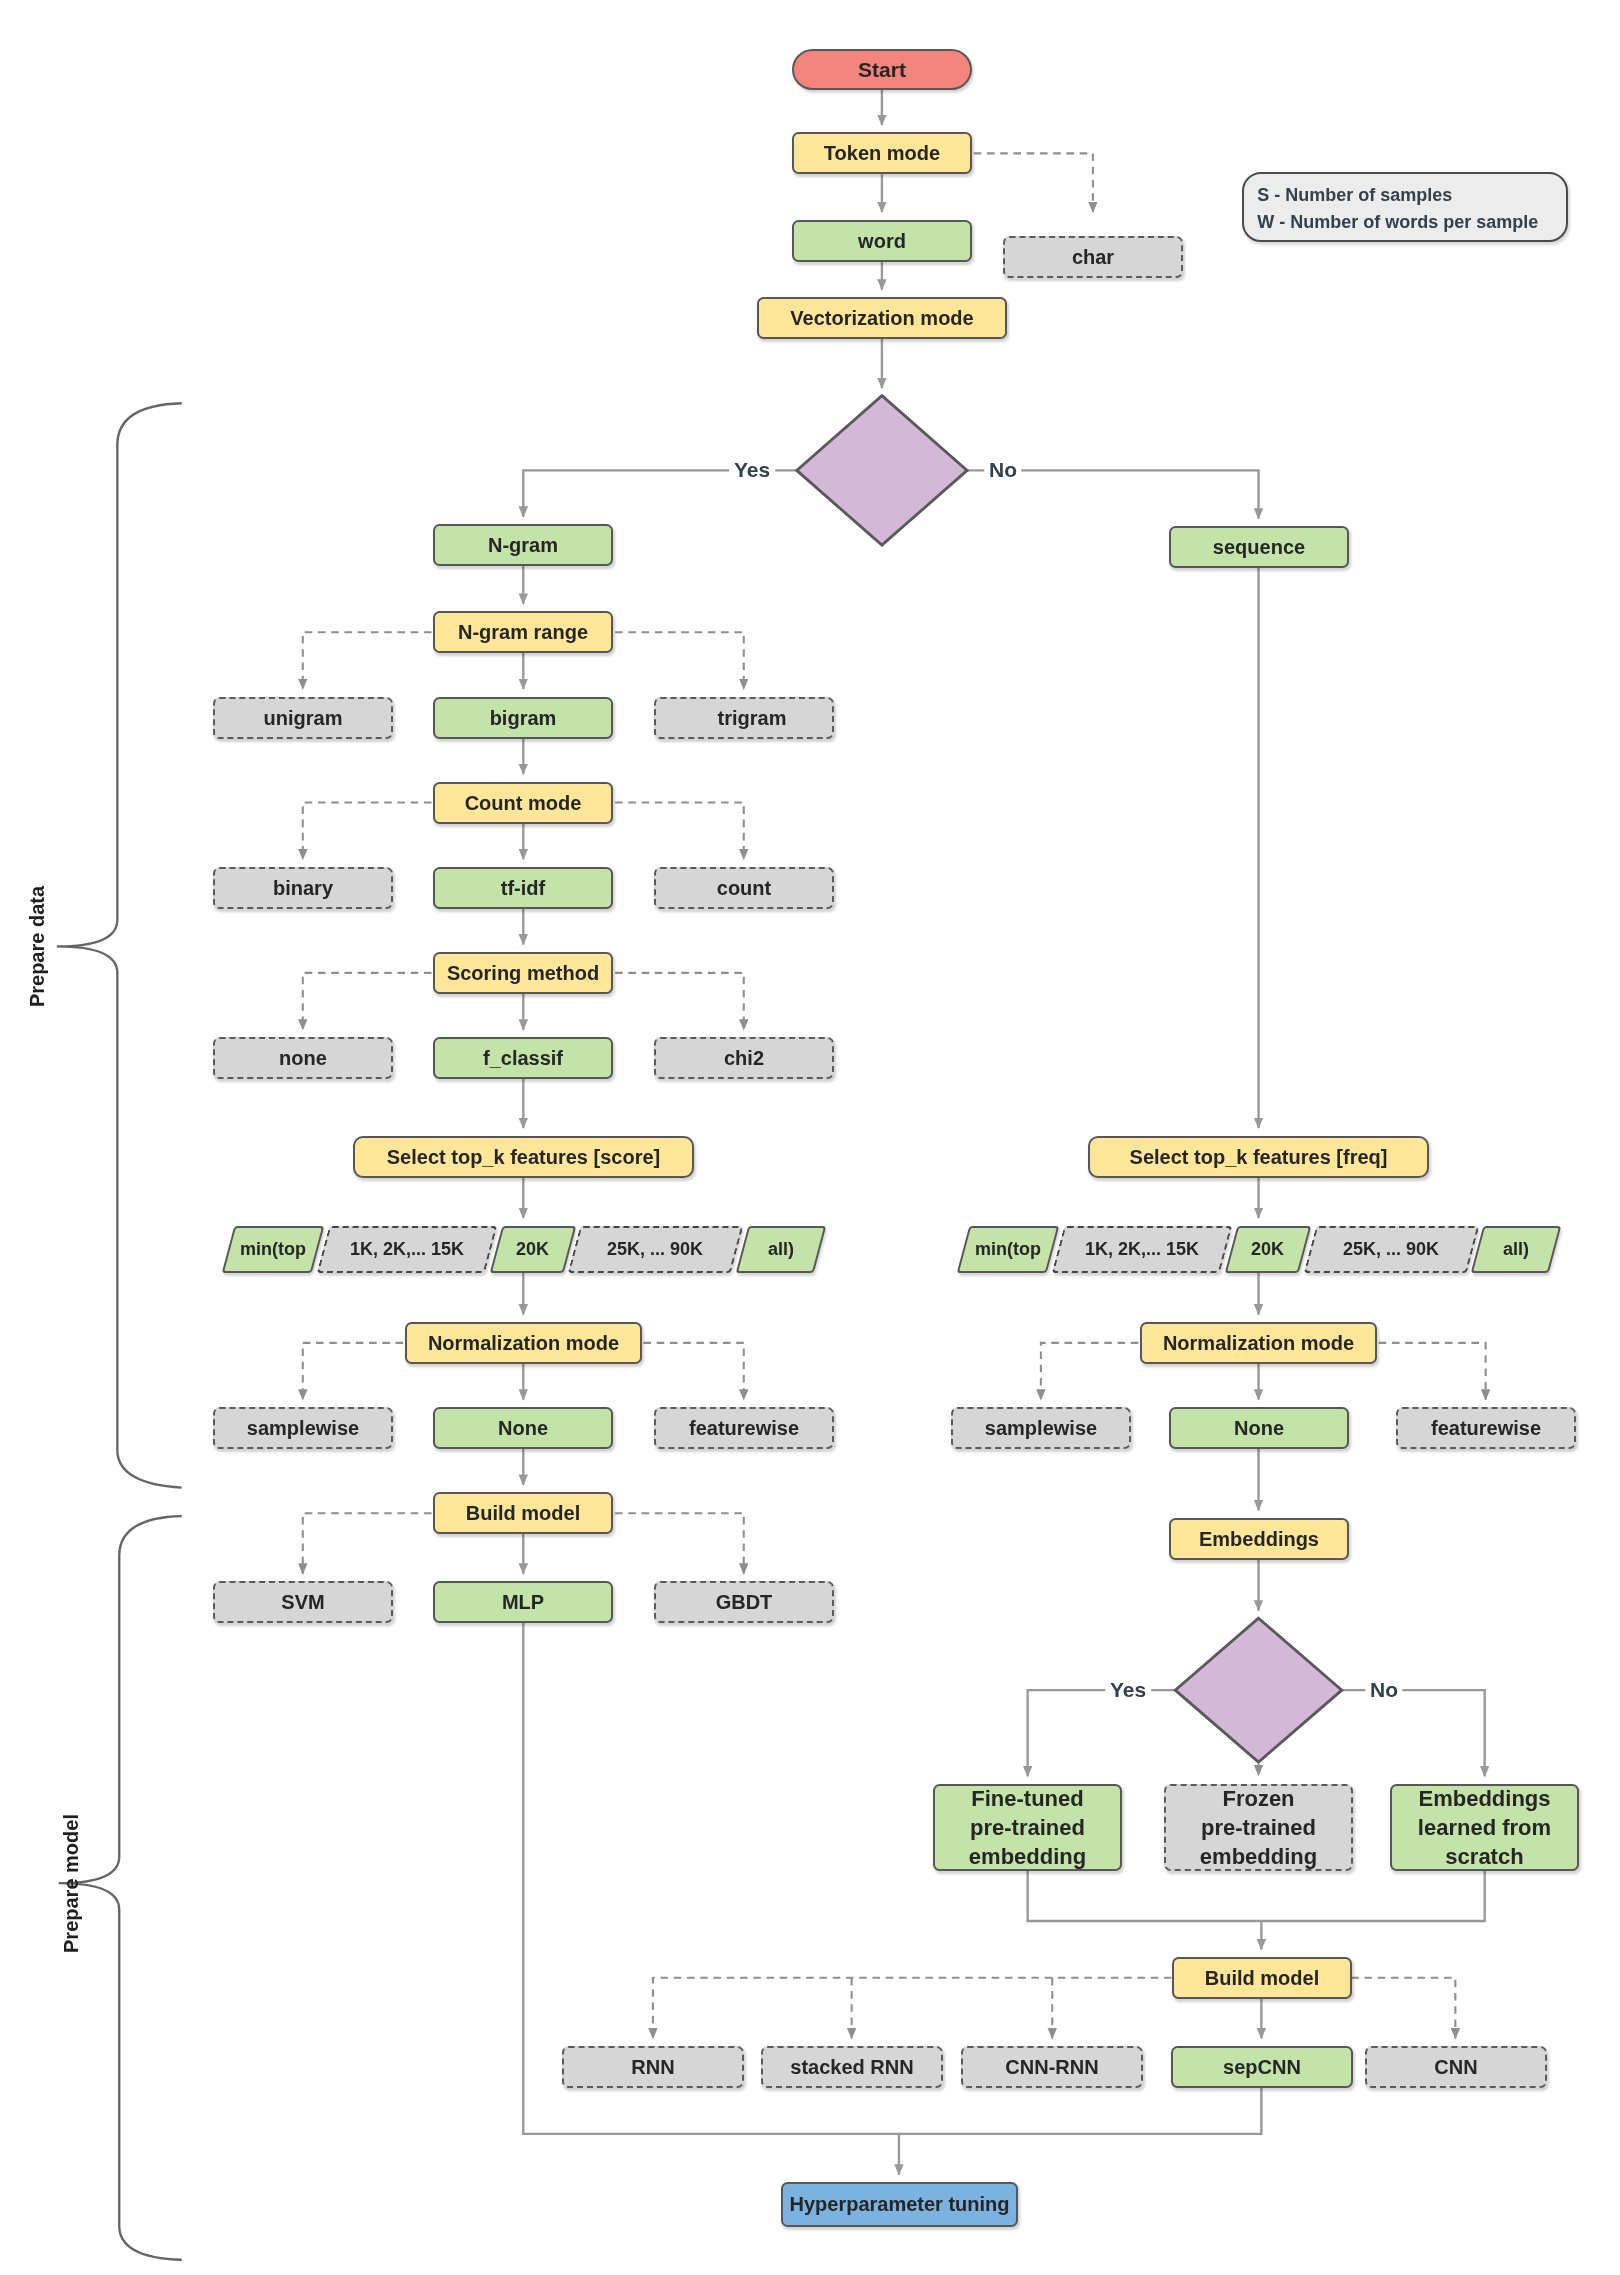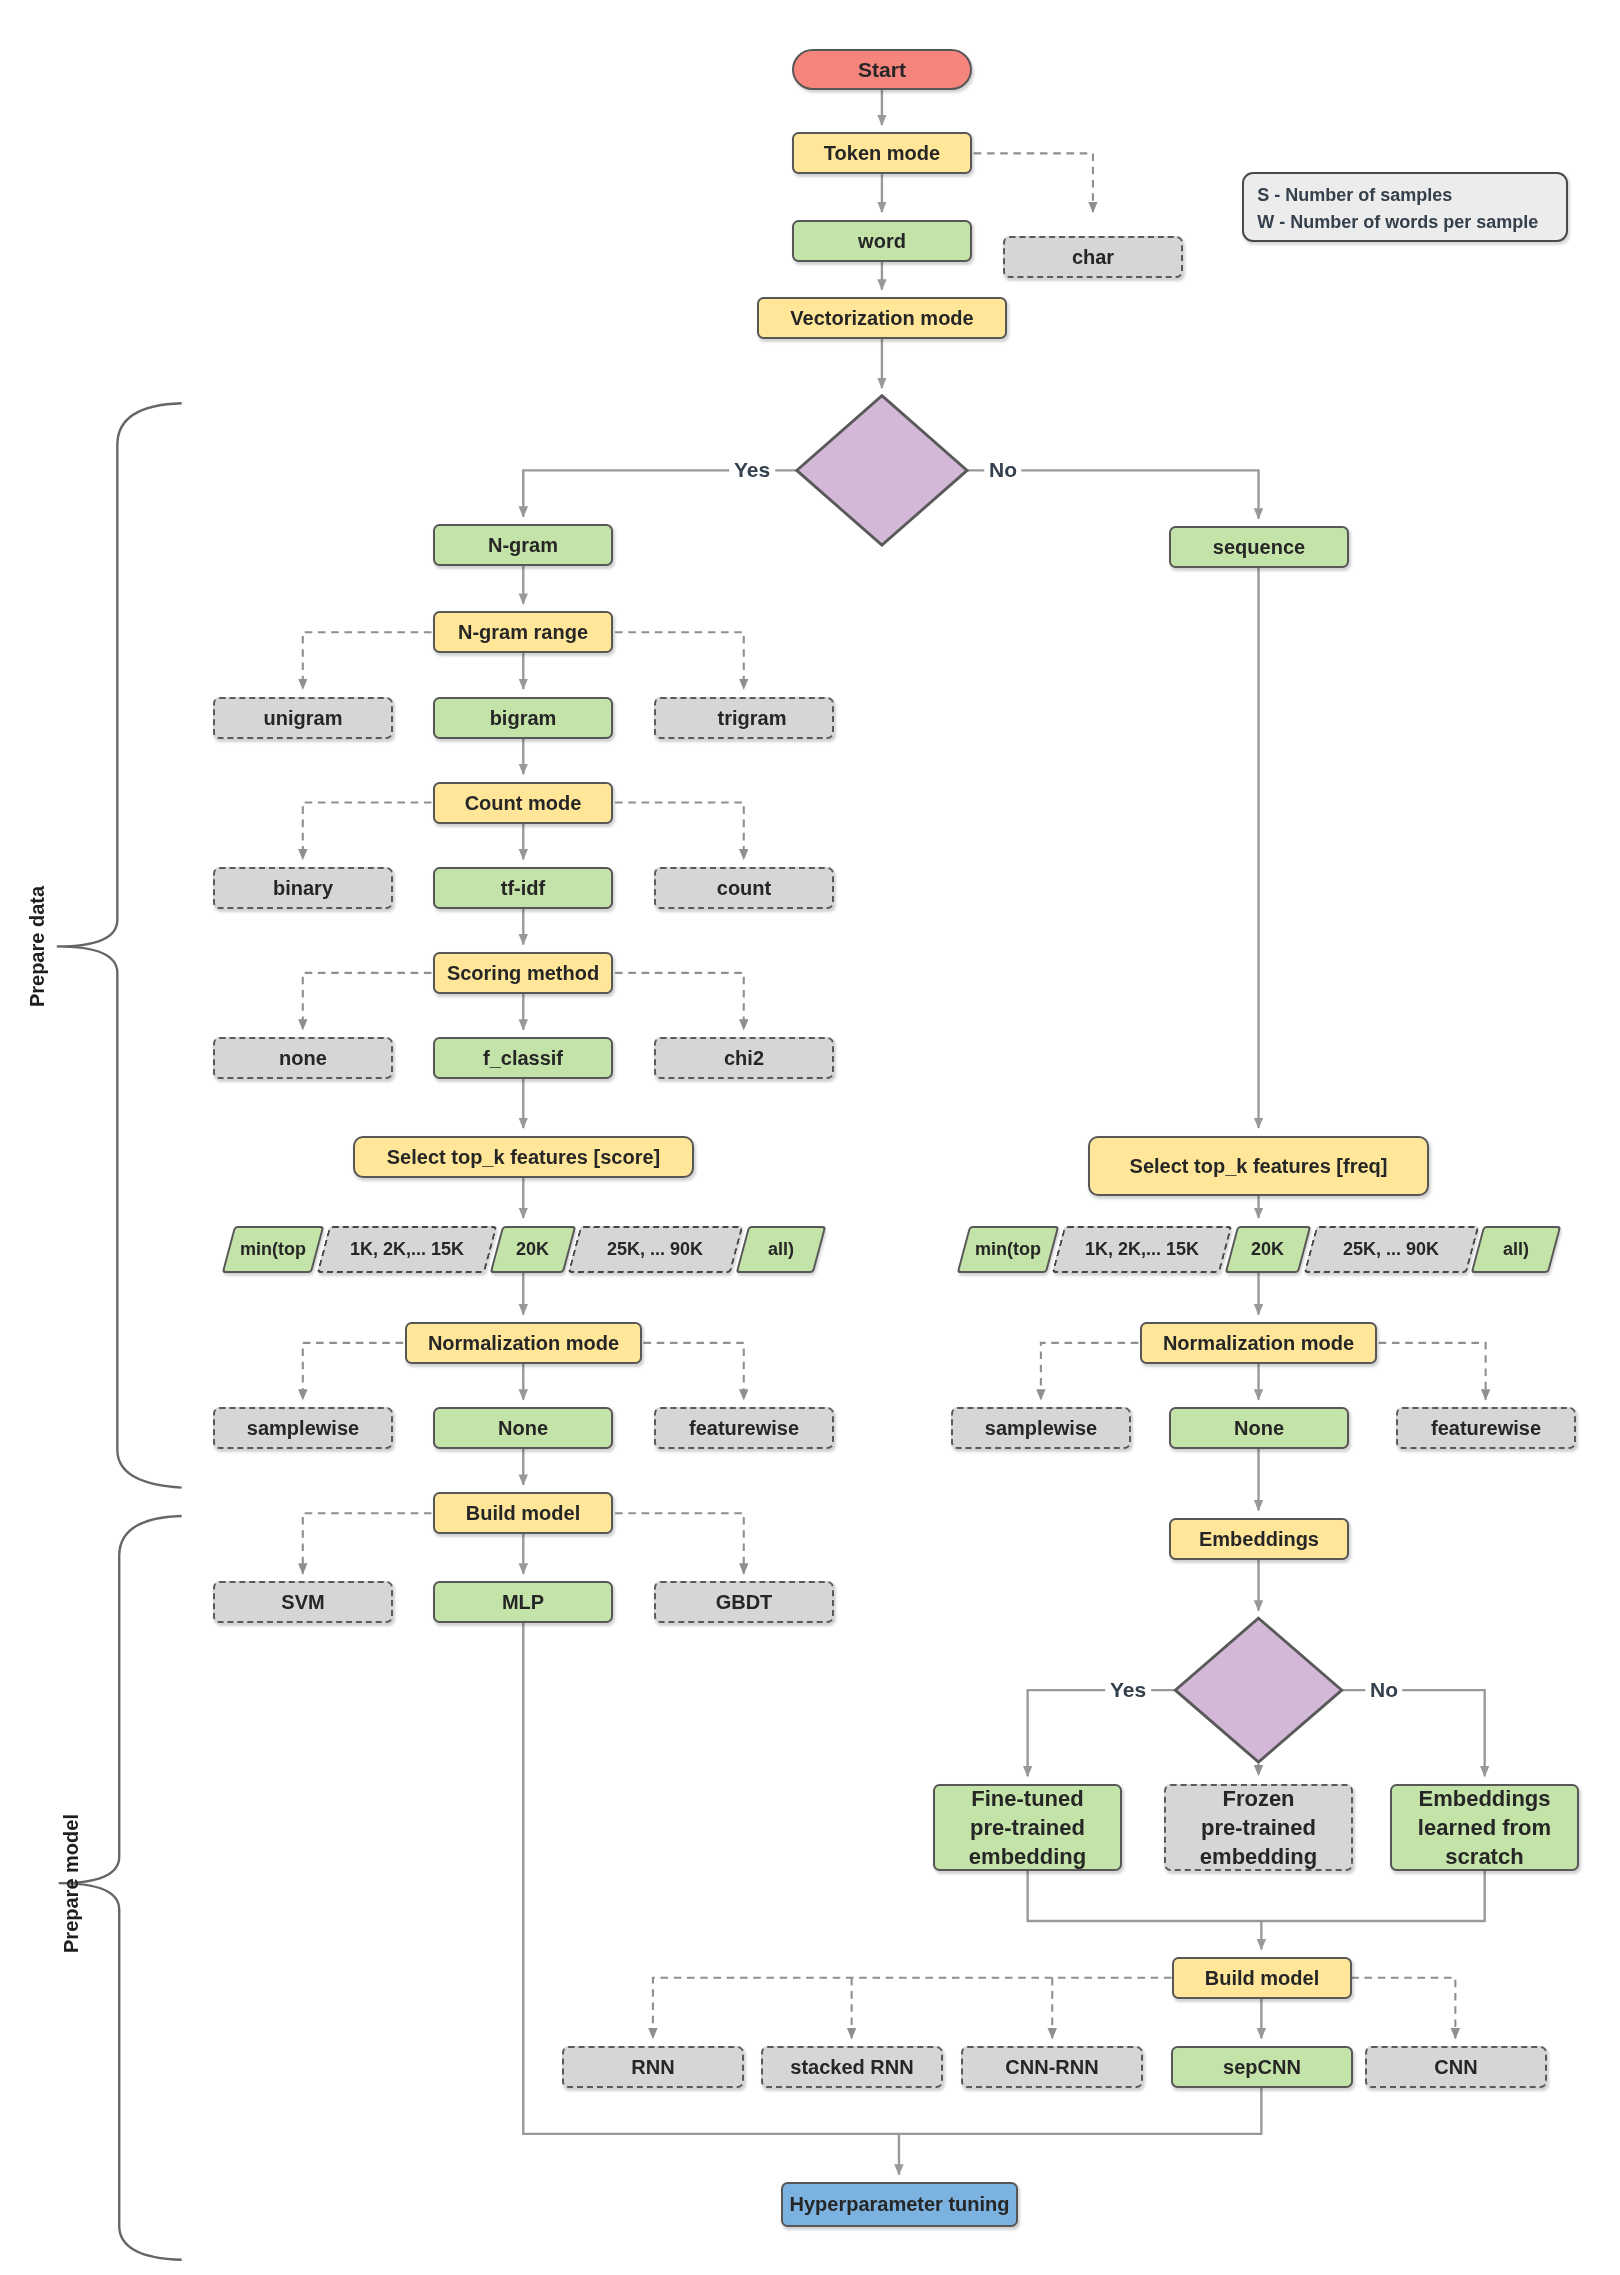--- a/index.html
+++ b/index.html
@@ -33,21 +33,21 @@
   .dtext{
     position:absolute;z-index:2;display:flex;align-items:center;justify-content:center;
     font-weight:bold;font-size:21px;color:#2E2E38;background:transparent;border:none;box-shadow:none;
   }
   .edge-label{
     position:absolute;z-index:3;background:#ffffff;padding:0 4.7px;
     font-weight:bold;font-size:21px;color:#35404D;transform:translate(-50%,-50%);
   }
   .legend{
     position:absolute;z-index:2;left:1242px;top:172px;width:326px;height:70px;
-    box-sizing:border-box;background:#ECECEC;border:2.4px solid #4A4A4A;border-radius:11px;
+    box-sizing:border-box;background:#ECECEC;border:2.4px solid #4A4A4A;border-radius:19px;
     font-weight:bold;font-size:18px;color:#35404D;line-height:1.55;
     padding:7.6px 13.2px;box-shadow:1.9px 2.8px 2.8px rgba(0,0,0,0.15);
   }
   .vlabel{
     position:absolute;z-index:2;width:227px;text-align:center;
     font-weight:bold;font-size:20px;color:#1f1f1f;transform:rotate(-90deg);
   }
 </style>
 </head>
 <body>
@@ -181,21 +181,21 @@
   <div class="node yellow" style="left:405px;top:1322px;width:237px;height:42px;">Normalization mode</div>
   <div class="node gray" style="left:213px;top:1407px;width:180px;height:42px;">samplewise</div>
   <div class="node green" style="left:433px;top:1407px;width:180px;height:42px;">None</div>
   <div class="node gray" style="left:654px;top:1407px;width:180px;height:42px;">featurewise</div>
   <div class="node yellow" style="left:433px;top:1492px;width:180px;height:42px;">Build model</div>
   <div class="node gray" style="left:213px;top:1581px;width:180px;height:42px;">SVM</div>
   <div class="node green" style="left:433px;top:1581px;width:180px;height:42px;">MLP</div>
   <div class="node gray" style="left:654px;top:1581px;width:180px;height:42px;">GBDT</div>
 
   <div class="node green" style="left:1169px;top:526px;width:180px;height:42px;">sequence</div>
-  <div class="node yellow wide" style="left:1088px;top:1136px;width:341px;height:60px;">Select top_k features [freq]</div>
+  <div class="node yellow wide" style="left:1088px;top:1136px;width:341px;height:42px;">Select top_k features [freq]</div>
 
   <div class="para green" style="left:963px;top:1226px;width:90px;height:47px;">
       <span>min(top</span>
     </div>
   <div class="para gray" style="left:1058px;top:1226px;width:168px;height:47px;">
       <span>1K, 2K,... 15K</span>
     </div>
   <div class="para green" style="left:1231px;top:1226px;width:74px;height:47px;">
       <span>20K</span>
     </div>

